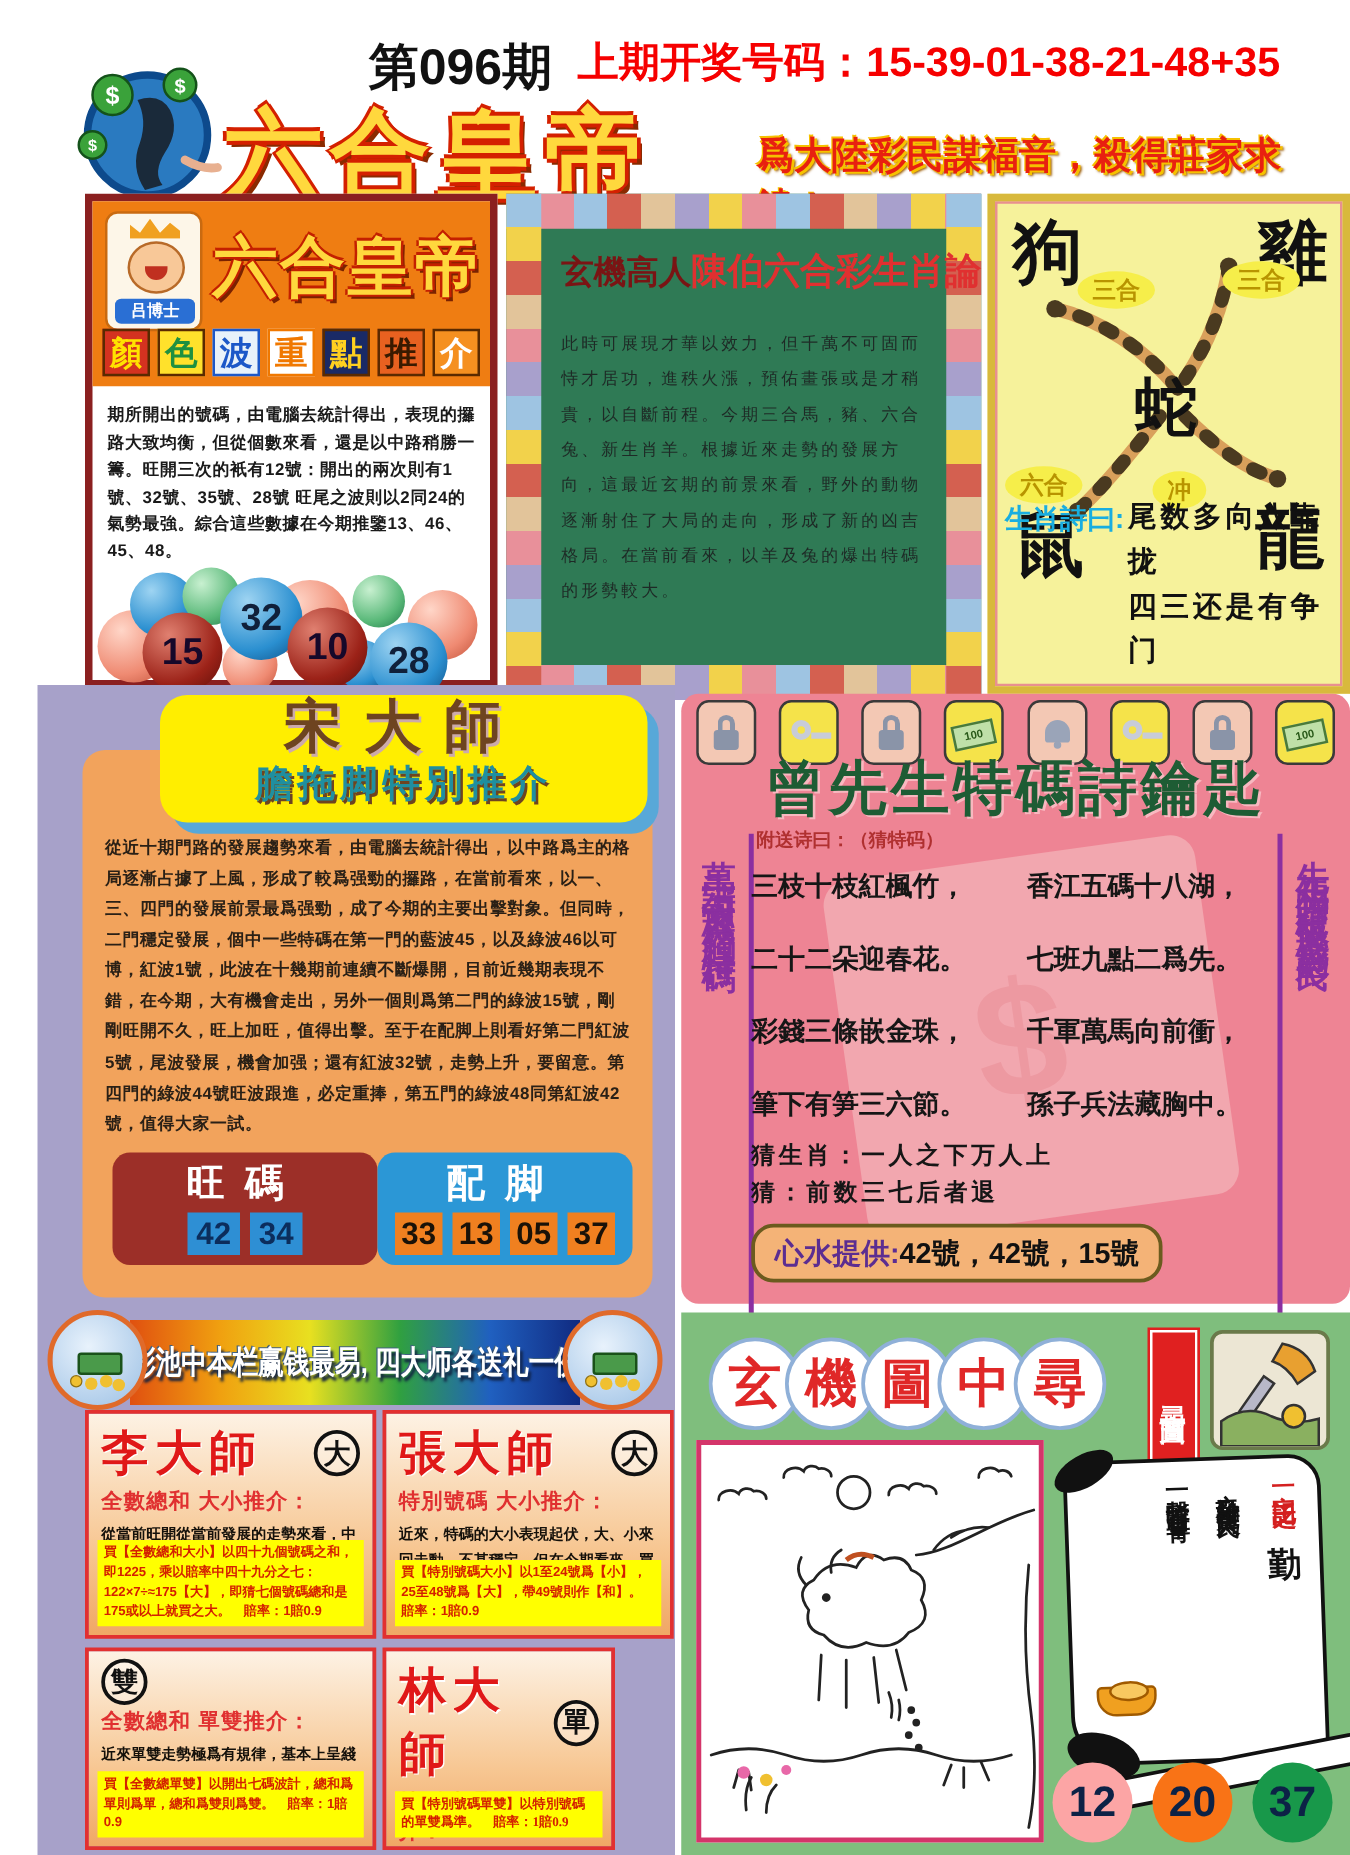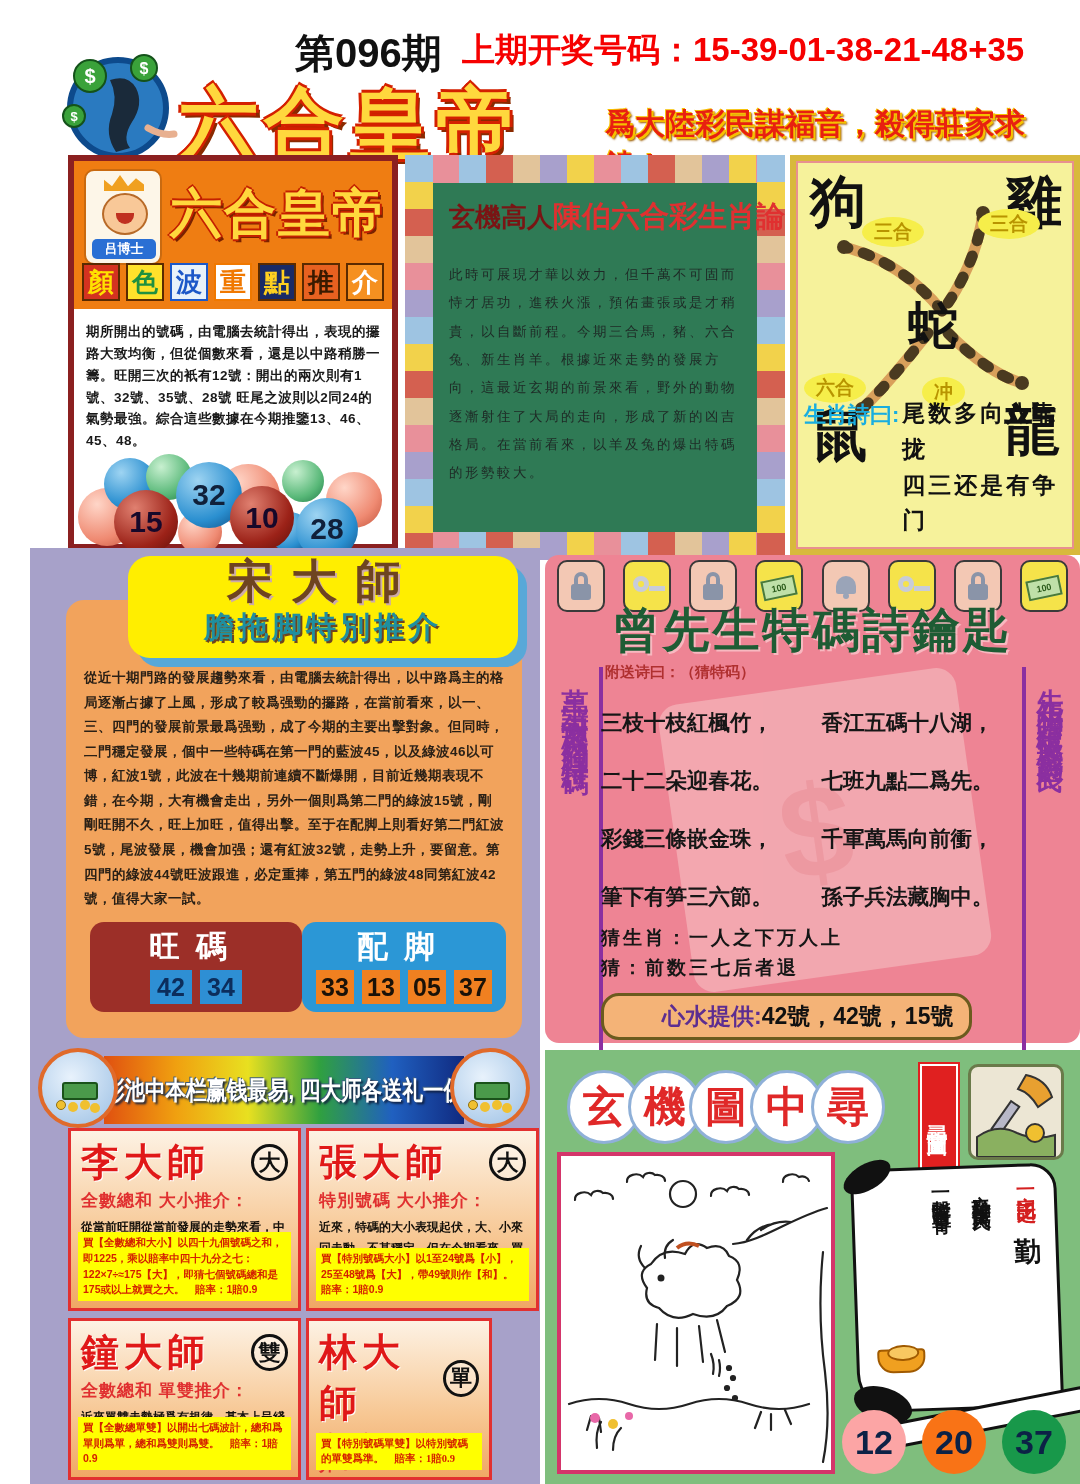--- a/index.html
+++ b/index.html
@@ -109,26 +109,26 @@
   #zeng-title { position:absolute; top:44px; left:0; right:0; text-align:center; font-size:47px; font-weight:bold;
     color:#1e5c34; letter-spacing:3px; text-shadow:2px 2px 0 #f8b8c0; z-index:2; }
   .vert { position:absolute; top:112px; writing-mode:vertical-rl; font-size:27px; font-weight:bold; color:#8b2fa0; letter-spacing:8px; height:390px; }
   #vert-left { left:12px; border-right:4px solid #8b2fa0; padding-right:6px; }
   #vert-right { right:12px; border-left:4px solid #8b2fa0; padding-left:6px; }
   #bill-mark { position:absolute; left:130px; top:130px; width:300px; height:290px; background:#f4b3b8; border-radius:20px;
     transform:rotate(-8deg); opacity:0.75; }
   #bill-mark:after { content:"$"; position:absolute; left:105px; top:70px; font-size:130px; font-weight:bold; color:#eda0a6; }
   #zeng-inner { position:absolute; left:56px; top:108px; right:56px; bottom:12px; z-index:2; }
   #zeng-intro { font-size:15px; font-weight:bold; color:#b03030; padding-left:4px; }
-  #poem-grid { display:grid; grid-template-columns:1fr 1fr; column-gap:18px; row-gap:29px; margin-top:26px; }
+  #poem-grid { display:grid; grid-template-columns:1fr 1fr; column-gap:18px; row-gap:29px; margin-top:12px; }
   .pline { font-size:21.5px; font-weight:bold; color:#161616; white-space:nowrap; }
   .guess { font-size:19px; font-weight:bold; color:#161616; letter-spacing:3px; margin-top:14px; }
   #tip { display:inline-block; margin-top:12px; background:#f4b377; border:3px solid #6b5b1e; border-radius:18px; padding:5px 16px;
     font-size:23px; font-weight:bold; color:#111; }
-  #tip .tl { color:#5c2d91;margin-left:42px; }
+  #tip .tl { color:#5c2d91; }
 
   
   #banner { position:absolute; left:38px; top:1048px; width:492px; height:86px; }
   #banner-bar { position:absolute; left:66px; top:8px; right:66px; bottom:10px;
     background:linear-gradient(90deg,#e05010,#f0a010,#e8e020,#30a040,#2060c0,#102a80); display:flex; align-items:center; justify-content:center; }
   #banner-text { color:#fff; font-size:20.5px; font-weight:bold; white-space:nowrap;
     text-shadow:2px 2px 2px #102040, -1px -1px 0 #406080; transform:scaleY(1.25); }
   .medal { position:absolute; top:0; width:80px; height:80px; border-radius:50%; border:4px solid #e06a2a;
     background:radial-gradient(circle at 40% 35%, #e8f2fc, #9cc0e4); }
   .medal.l { left:0; } .medal.r { right:0; }
@@ -396,21 +396,20 @@
     <div class="m-head">
         <span class="m-name">張大師</span>
       <span class="m-badge">大</span>
       </div>
     <div class="m-sub">特別號碼 大小推介：</div>
     <div class="m-body">近來，特碼的大小表現起伏，大、小來回走動，不甚穩定，但在今期看來，買大占據上風，大家可以依定而行。</div>
     <div class="m-note">買【特別號碼大小】以1至24號爲【小】，25至48號爲【大】，帶49號則作【和】。　賠率：1賠0.9</div>
   </div>
   <div class="master" id="m2">
     <div class="m-head">
-        <span class="m-name">鐘大師</span>
       <span class="m-badge">雙</span>
       </div>
     <div class="m-sub">全數總和 單雙推介：</div>
     <div class="m-body">近來單雙走勢極爲有規律，基本上呈綫流交替上升，在今期，雙數波明顯呈上升之勢，必定是開雙數的局面。</div>
     <div class="m-note">買【全數總單雙】以開出七碼波計，總和爲單則爲單，總和爲雙則爲雙。　賠率：1賠0.9</div>
   </div>
   <div class="master" id="m3">
     <div class="m-head">
         <span class="m-name">林大師</span>
       <span class="m-badge">單</span>

